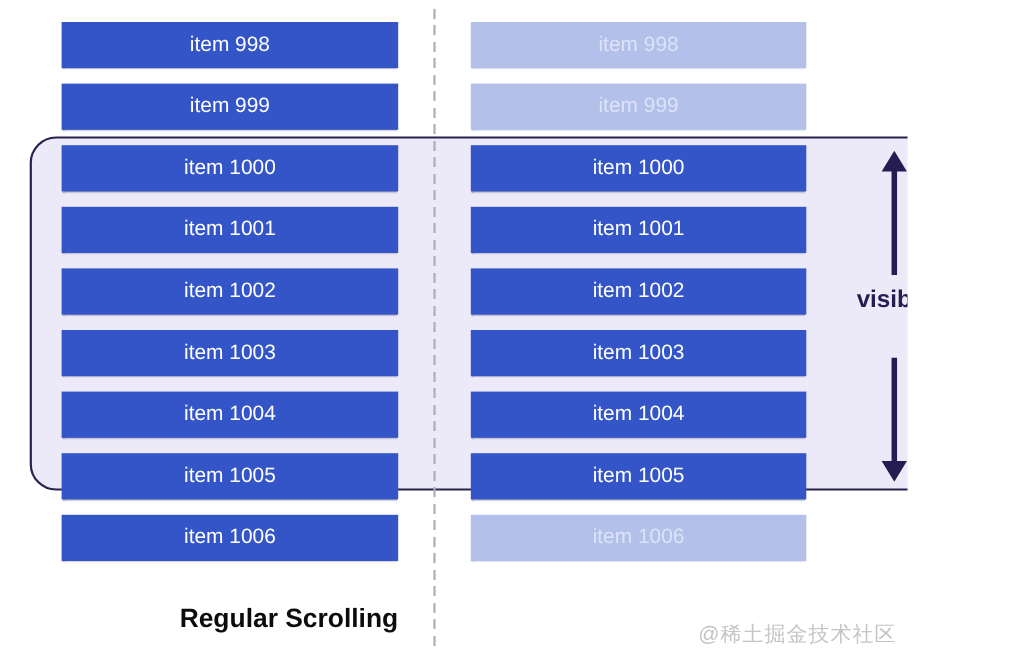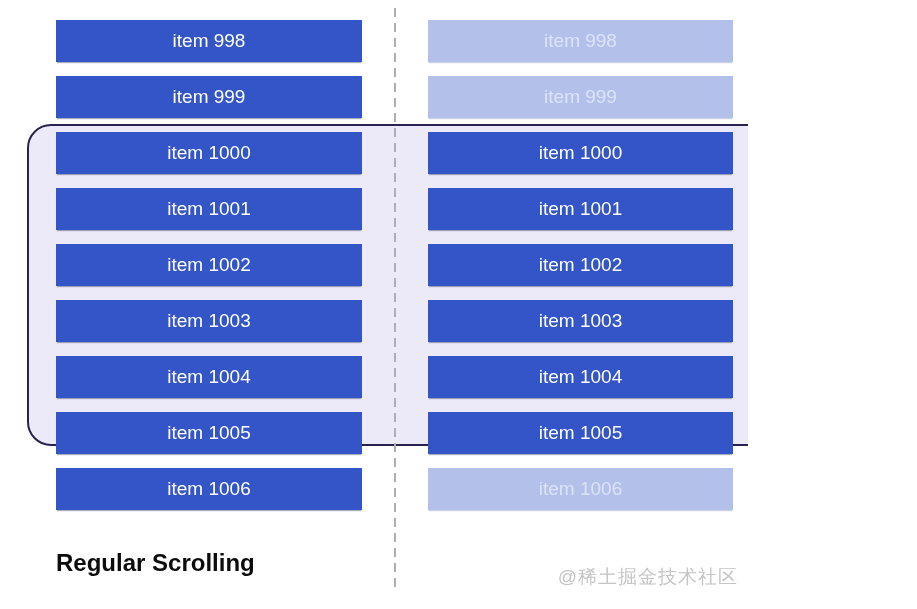--- a/index.html
+++ b/index.html
@@ -1,21 +1,21 @@
 <!DOCTYPE html>
 <html><head>
 <meta charset="utf-8">
 <style>
   * { margin: 0; padding: 0; box-sizing: border-box; }
   html, body { background: #ffffff; }
   body { font-family: "Liberation Sans", sans-serif; }
 
   .canvas {
     position: relative;
-    width: 748px;
+    width: 825px;
     height: 609px;
     background: #ffffff;
     overflow: hidden;
     padding-left: 48px;
   }
 
   
   .viewport-box {
     position: absolute;
     left: 27px;
@@ -92,21 +92,21 @@
     font-weight: bold;
     line-height: 28px;
     color: #241d52;
     z-index: 4;
   }
 
   
   .title {
     position: absolute;
     top: 549px;
-    text-align: left;
+    text-align: right;
     font-size: 24px;
     font-weight: bold;
     color: #0c0c0c;
     z-index: 4;
   }
   .title-left  { left: 56px;  width: 306px; }
   .title-right { left: 428px; width: 305px; }
 
   
   .watermark {

